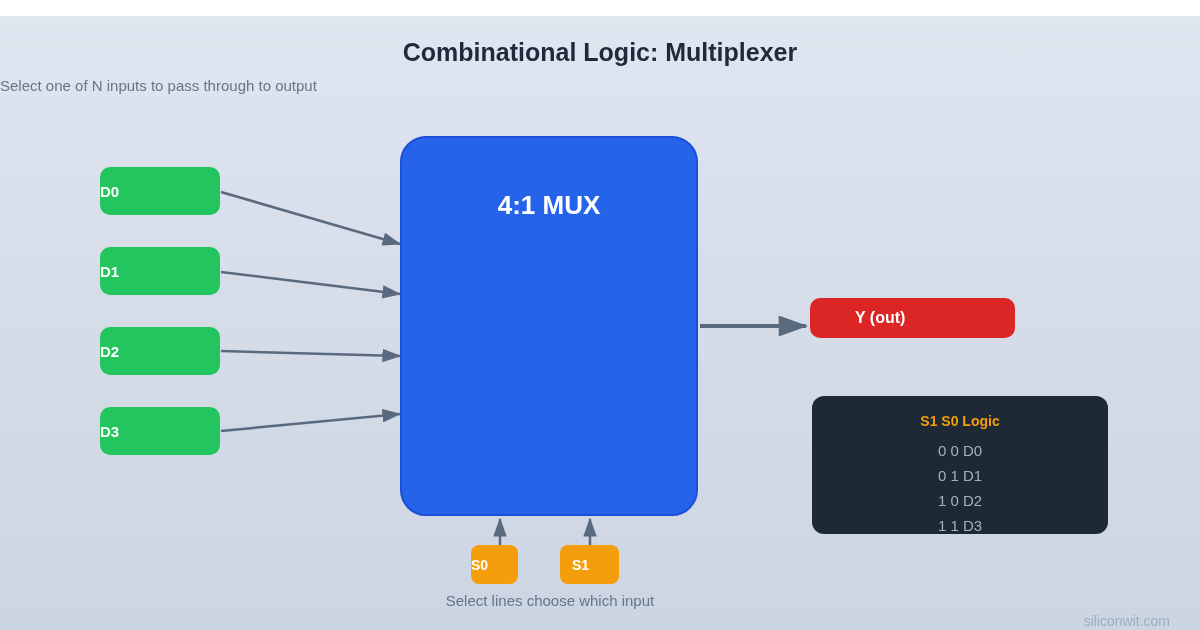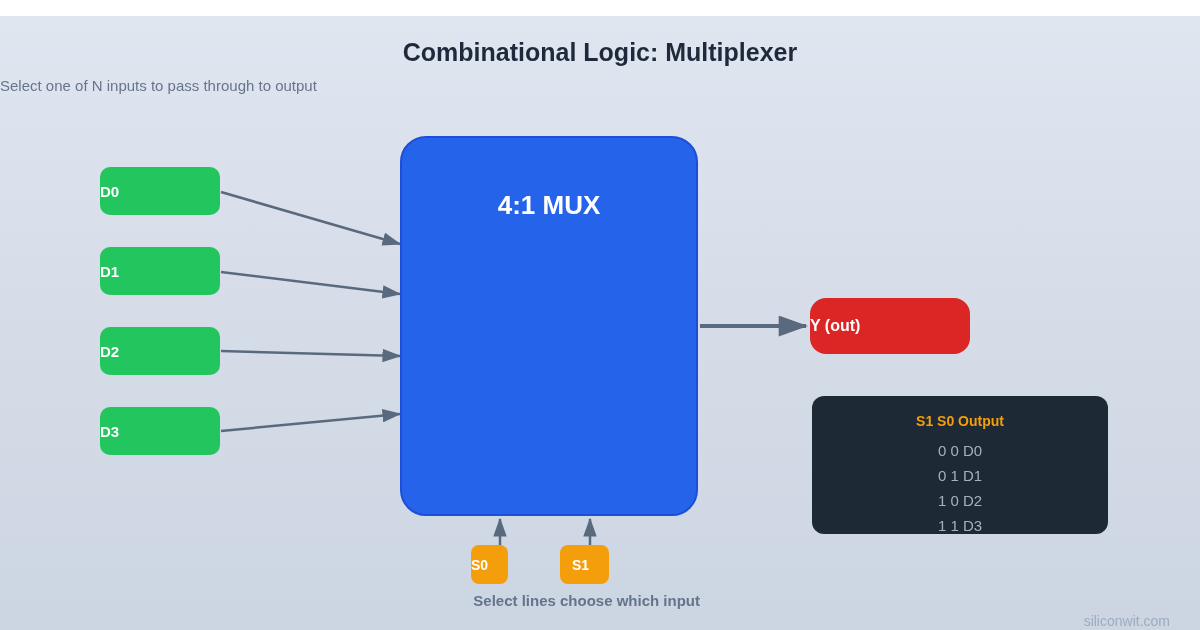--- a/index.html
+++ b/index.html
@@ -39,26 +39,27 @@
     background:#2563eb;
     border:2px solid #1d4ed8;
     border-radius:26px;
   }
   .mux-label {
     position:absolute; top:52px; left:0; width:100%;
     text-align:center;
     color:#ffffff; font-size:26px; font-weight:bold;
   }
   .output-box {
-    left:810px; top:282px; width:160px; height:56px;
-    background:#dc2626; border-radius:16px;
+    left:810px; top:282px; width:160px; height:40px;
+    background:#dc2626; border-radius:10px;
     font-size:16px;
+    padding-left:45px;
   }
   .select-box {
-    top:529px; width:37px; height:39px;
+    top:529px; width:47px; height:39px;
     background:#f59e0b; border-radius:8px;
     font-size:14px;
   }
   .select-s0 { left:471px; }
   .select-s1 { left:560px;padding-left:12px; }
   .panel {
     left:812px; top:380px; width:296px; height:138px;
     background:#1e2936; border-radius:12px;
     text-align:center;
     overflow:hidden;
@@ -68,22 +69,22 @@
     line-height:18px;
     color:#f59e0b; font-size:14px; font-weight:bold;
   }
   .panel-rows { margin-top:8px; }
   .panel-row {
     line-height:25px;
     color:#a5b0c0; font-size:15px;
   }
   .caption {
     left:400px; top:576px; width:300px;
-    text-align:right;
-    font-size:15px; color:#64748b;font-weight:bold;
+    text-align:center;
+    font-size:15px; color:#64748b;
   }
   .watermark {
     top:597px; right:30px;
     font-size:14px; color:#9dabc0;
   }
 </style>
 </head>
 <body>
 
 <div class="canvas">
@@ -131,21 +132,21 @@
   </div>
 
   <div class="node select-box select-s0">
     <span>S0</span>
   </div>
   <div class="node select-box select-s1">
     <span>S1</span>
   </div>
 
   <div class="abs panel">
-    <div class="panel-header">S1 S0 Output</div>
+    <div class="panel-header">S1 S0 Logic</div>
     <div class="panel-rows">
       <div class="panel-row">0 0 D0</div>
       <div class="panel-row">0 1 D1</div>
       <div class="panel-row">1 0 D2</div>
       <div class="panel-row">1 1 D3</div>
     </div>
   </div>
 
   <div class="abs caption">Select lines choose which input</div>
   <div class="abs watermark">siliconwit.com</div>

